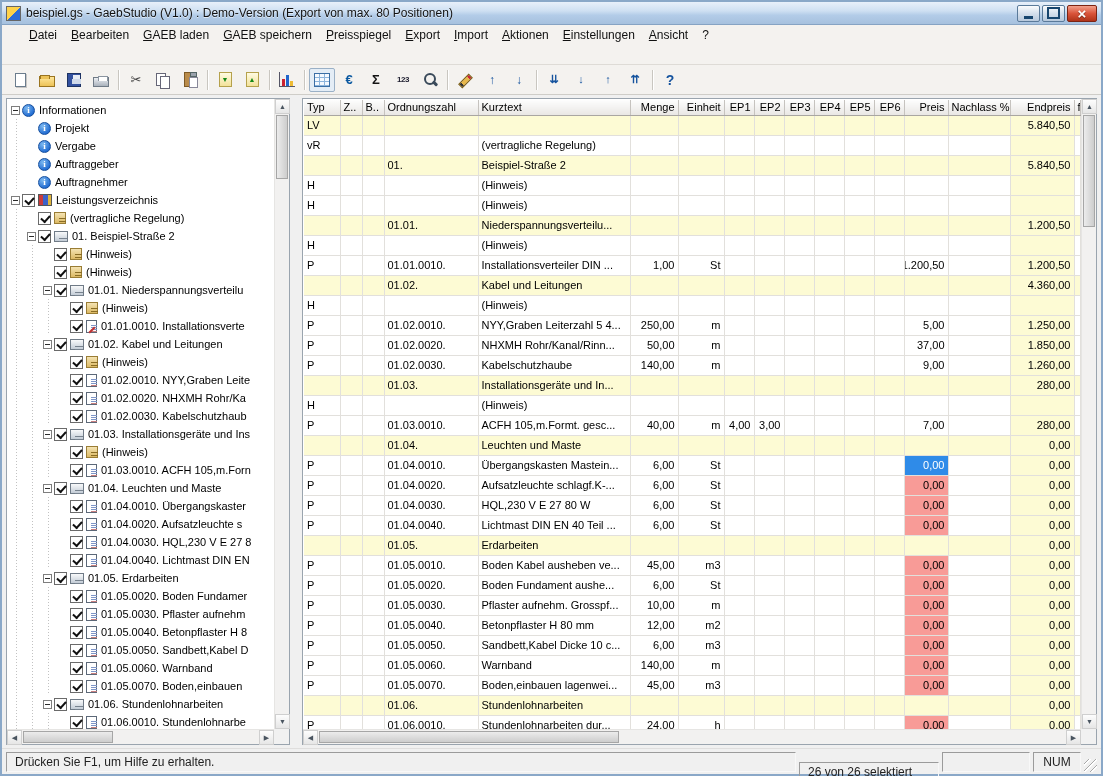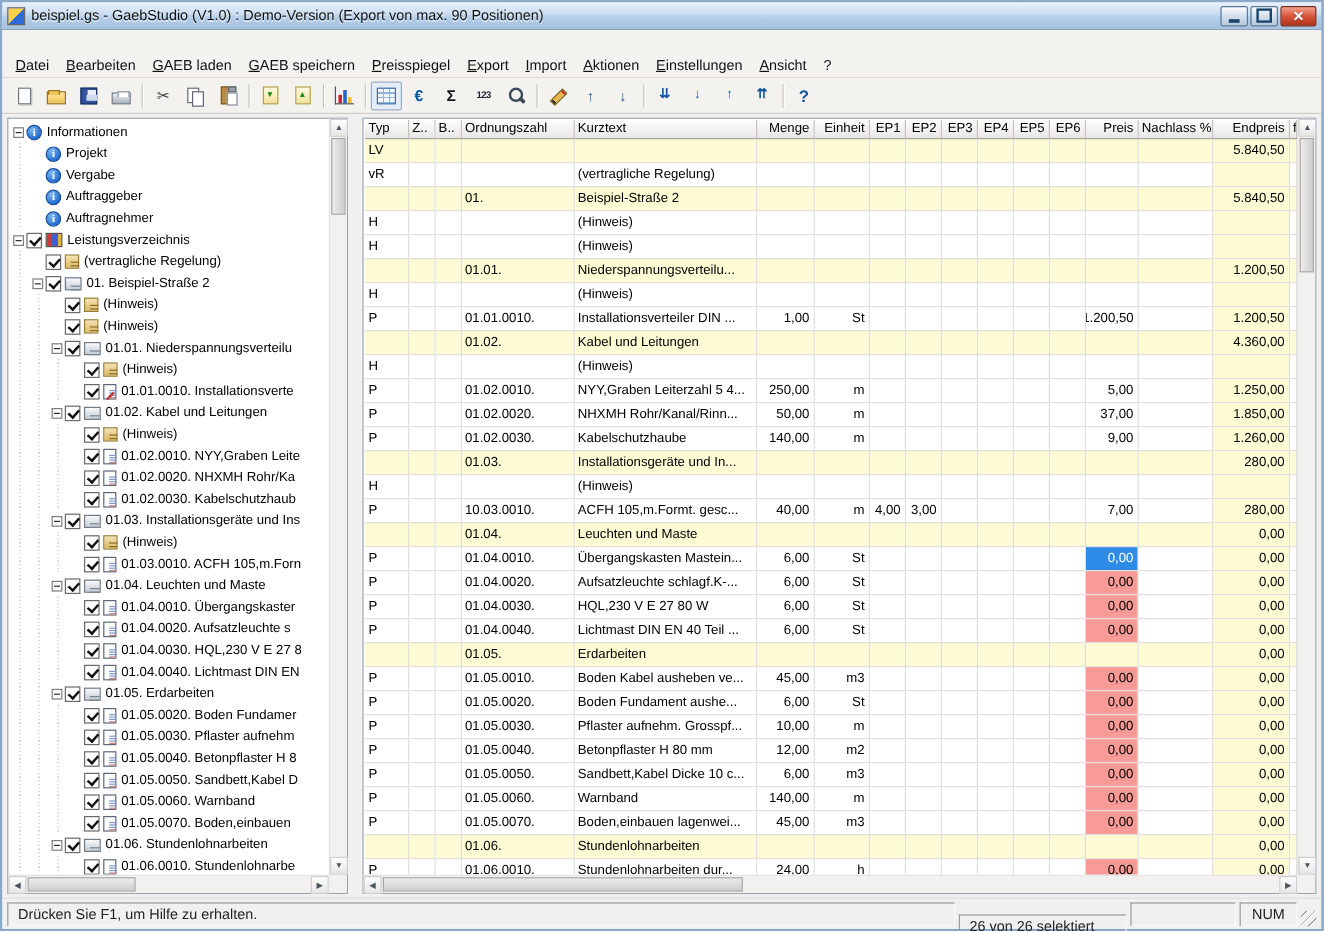--- a/index.html
+++ b/index.html
@@ -21,21 +21,21 @@
   .win-btn { width:23px; height:17px; border:1px solid #5a7a9a; border-radius:2px;
              display:flex; align-items:center; justify-content:center;
              background:linear-gradient(#fbfcfd,#d4dfec 50%,#b8c9dc); }
   .win-btn.min::after { content:""; display:block; width:9px; height:3px; background:#17456e; margin-top:8px; }
   .win-btn.max::after { content:""; display:block; width:9px; height:8px; border:2px solid #17456e; }
   .win-btn.close { width:30px; background:linear-gradient(#f2a08c,#d9543a 50%,#b03318); border-color:#7c2413; }
   .win-btn.close::after { content:"×"; color:#fff; font-size:15px; font-weight:bold; line-height:1;
                           text-shadow:0 1px 1px rgba(0,0,0,.45); }
 
   
-  .menubar { height:40px; flex:none; display:flex; align-items:flex-end; padding:0 4px;
+  .menubar { height:40px; flex:none; display:flex; align-items:flex-start; padding:0 20px;
              background:#f4f2ef; border-bottom:1px solid #dedbd6; font-size:12px; color:#111; }
   .menu-item { padding:3px 7px; white-space:nowrap; }
   .menu-item u { text-decoration:underline; }
 
   
   .toolbar { height:30px; flex:none; display:flex; align-items:center; padding:0 5px;
              background:#f4f2ef; border-bottom:1px solid #cfcdc8; gap:1px; }
   .tb-btn { width:26px; height:24px; flex:none; display:flex; align-items:center; justify-content:center;
             border:1px solid transparent; border-radius:2px; }
   .tb-btn.active { border-color:#9ab0c6; background:#e4edf6; }
@@ -161,21 +161,21 @@
   .grip { width:13px; height:13px; align-self:flex-end;
           background:repeating-linear-gradient(135deg,transparent 0 3px,#a8a8a8 3px 4px,#fff 4px 5px); }
 </style>
 </head>
 <body>
 
 <div class="window">
 
   <div class="titlebar">
     <span class="app-icon"></span>
-    <span class="title">beispiel.gs - GaebStudio (V1.0) : Demo-Version (Export von max. 90 Positionen)</span>
+    <span class="title">beispiel.gs - GaebStudio (V1.0) : Demo-Version (Export von max. 80 Positionen)</span>
     <span class="win-buttons">
       <span class="win-btn min"></span>
       <span class="win-btn max"></span>
       <span class="win-btn close"></span>
     </span>
   </div>
 
   <div class="menub menubar">
       <div class="menu-item"><u>D</u>atei</div>
       <div class="menu-item"><u>B</u>earbeiten</div>
@@ -917,21 +917,21 @@
                 <td class="r"></td>
                 <td class="r"></td>
                 <td class="r"></td>
                 <td class="r endpreis"></td>
                 <td></td>
               </tr>
               <tr>
                 <td>P</td>
                 <td></td>
                 <td></td>
-                <td>10.03.0010.</td>
+                <td>01.03.0010.</td>
                 <td>ACFH 105,m.Formt. gesc...</td>
                 <td class="r">40,00</td>
                 <td class="r">m</td>
                 <td class="r">4,00</td>
                 <td class="r">3,00</td>
                 <td class="r"></td>
                 <td class="r"></td>
                 <td class="r"></td>
                 <td class="r"></td>
                 <td class="r preis">7,00</td>

